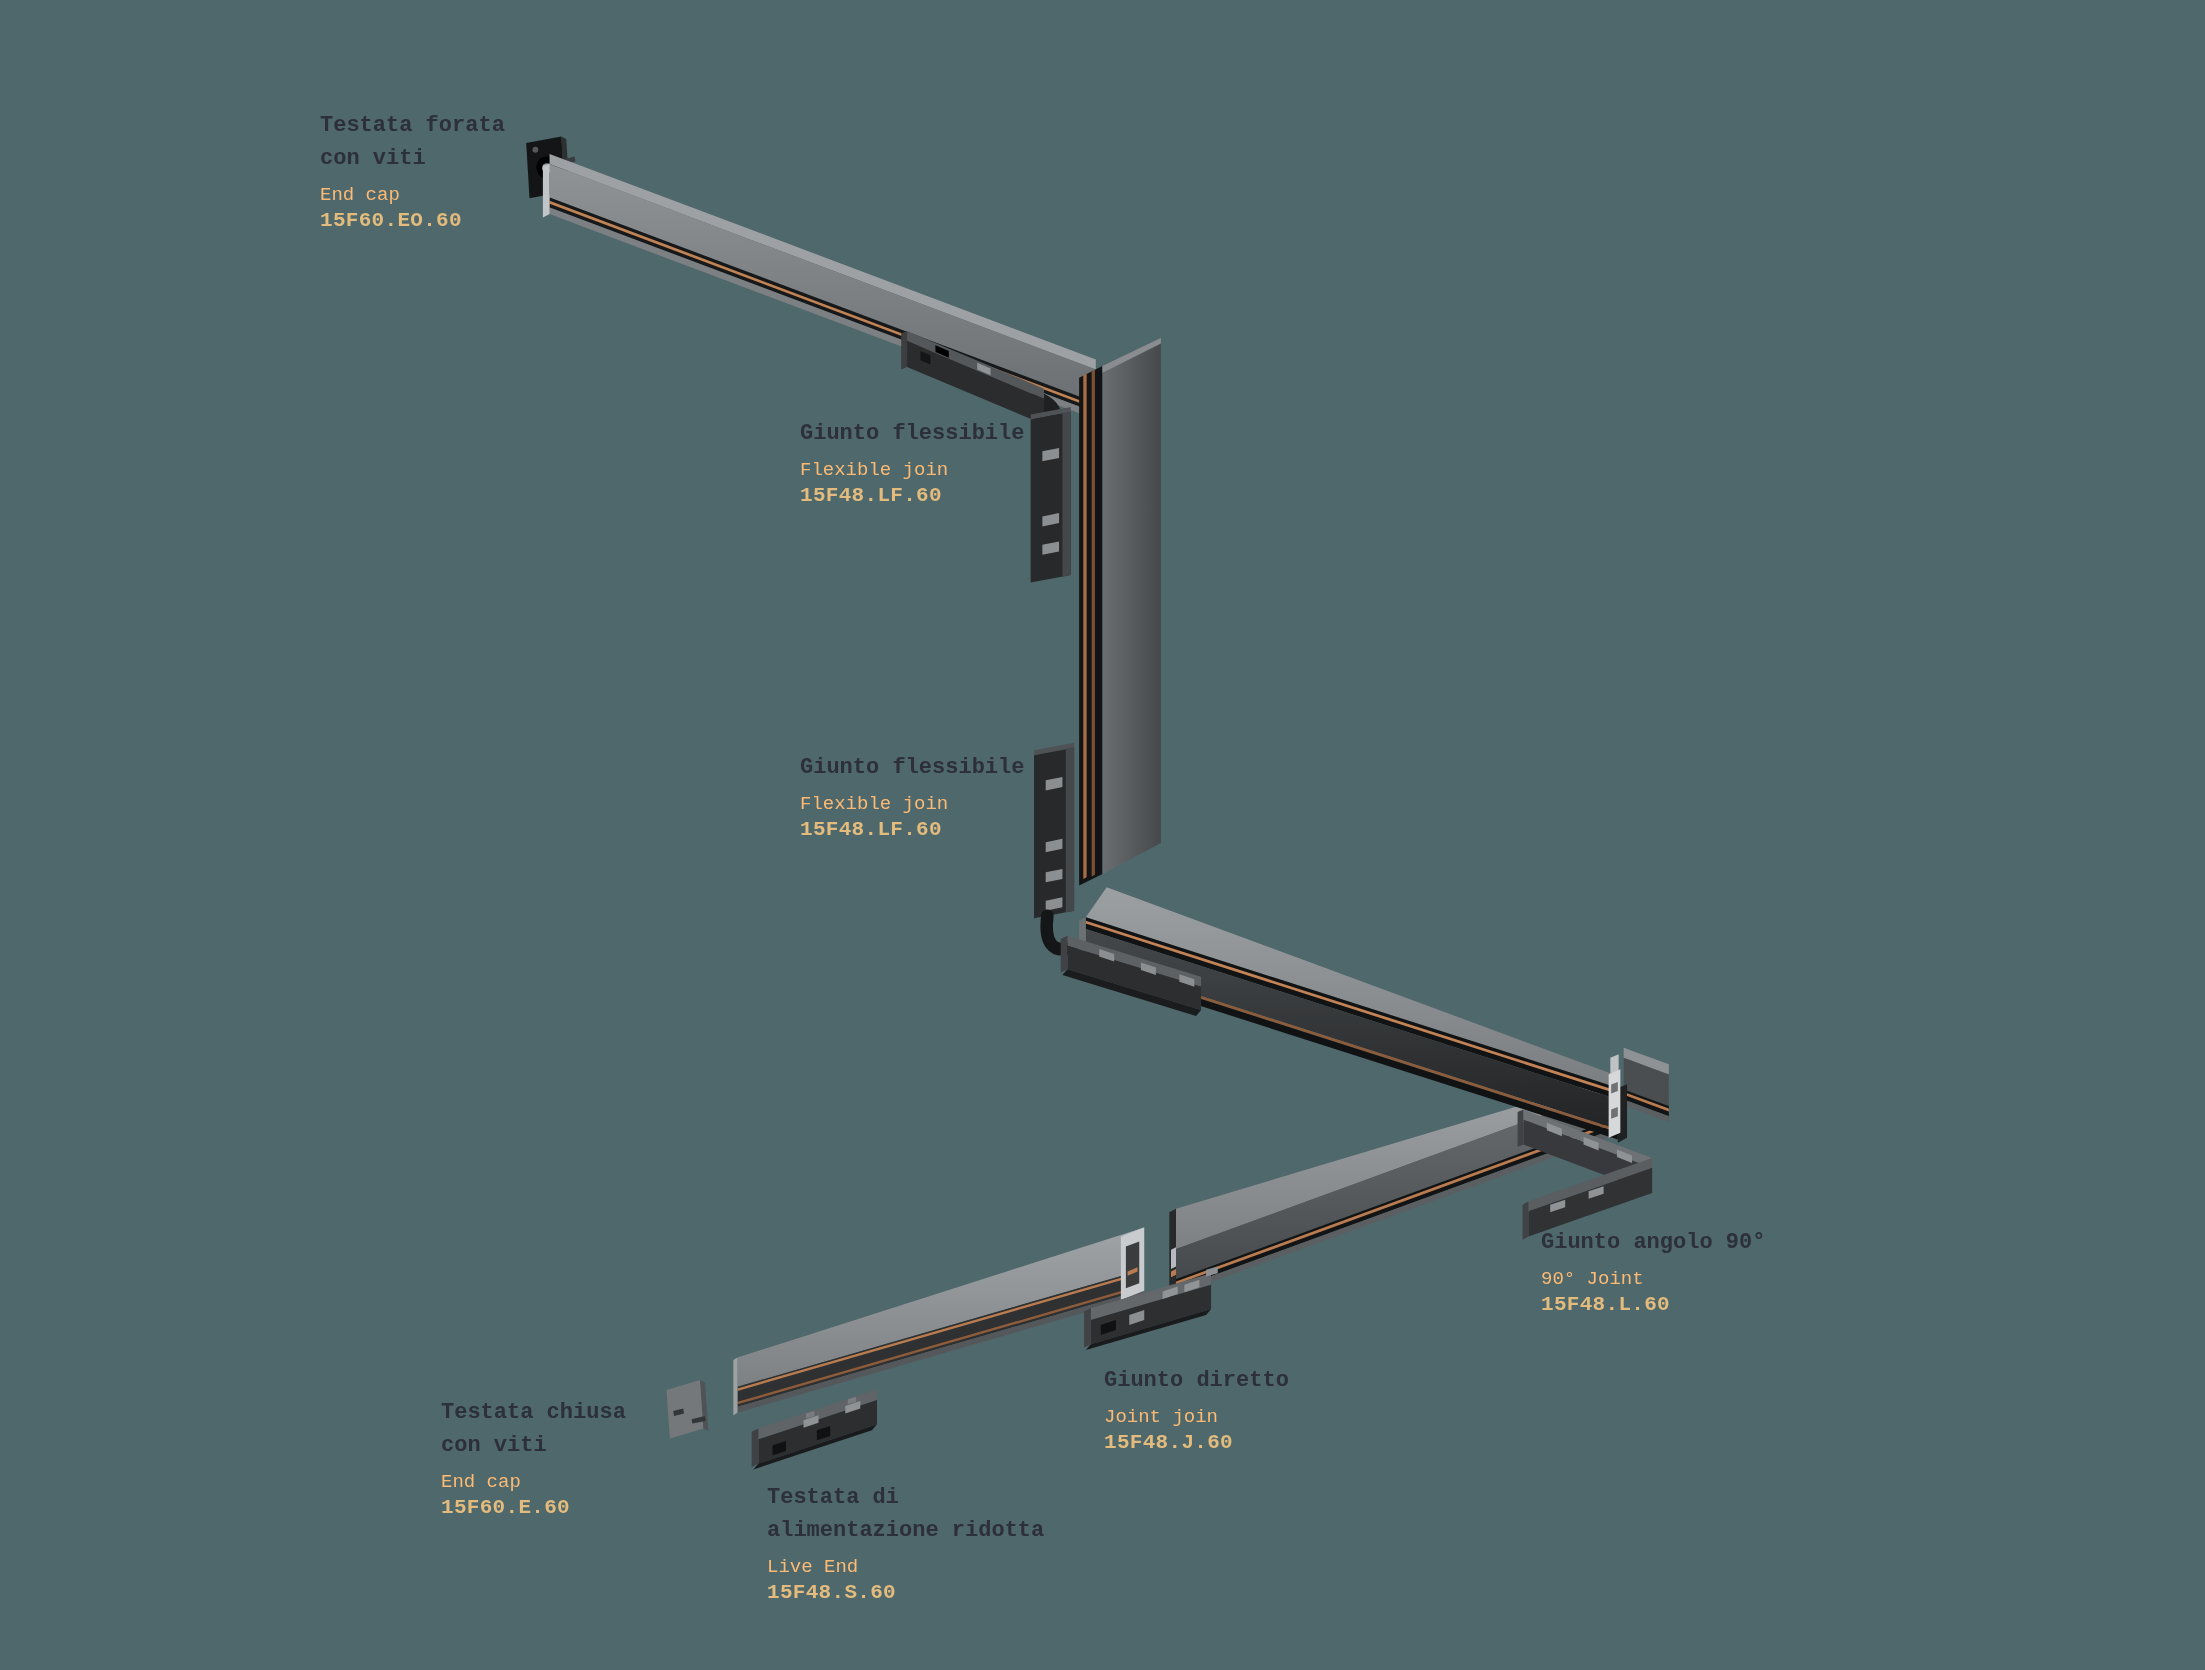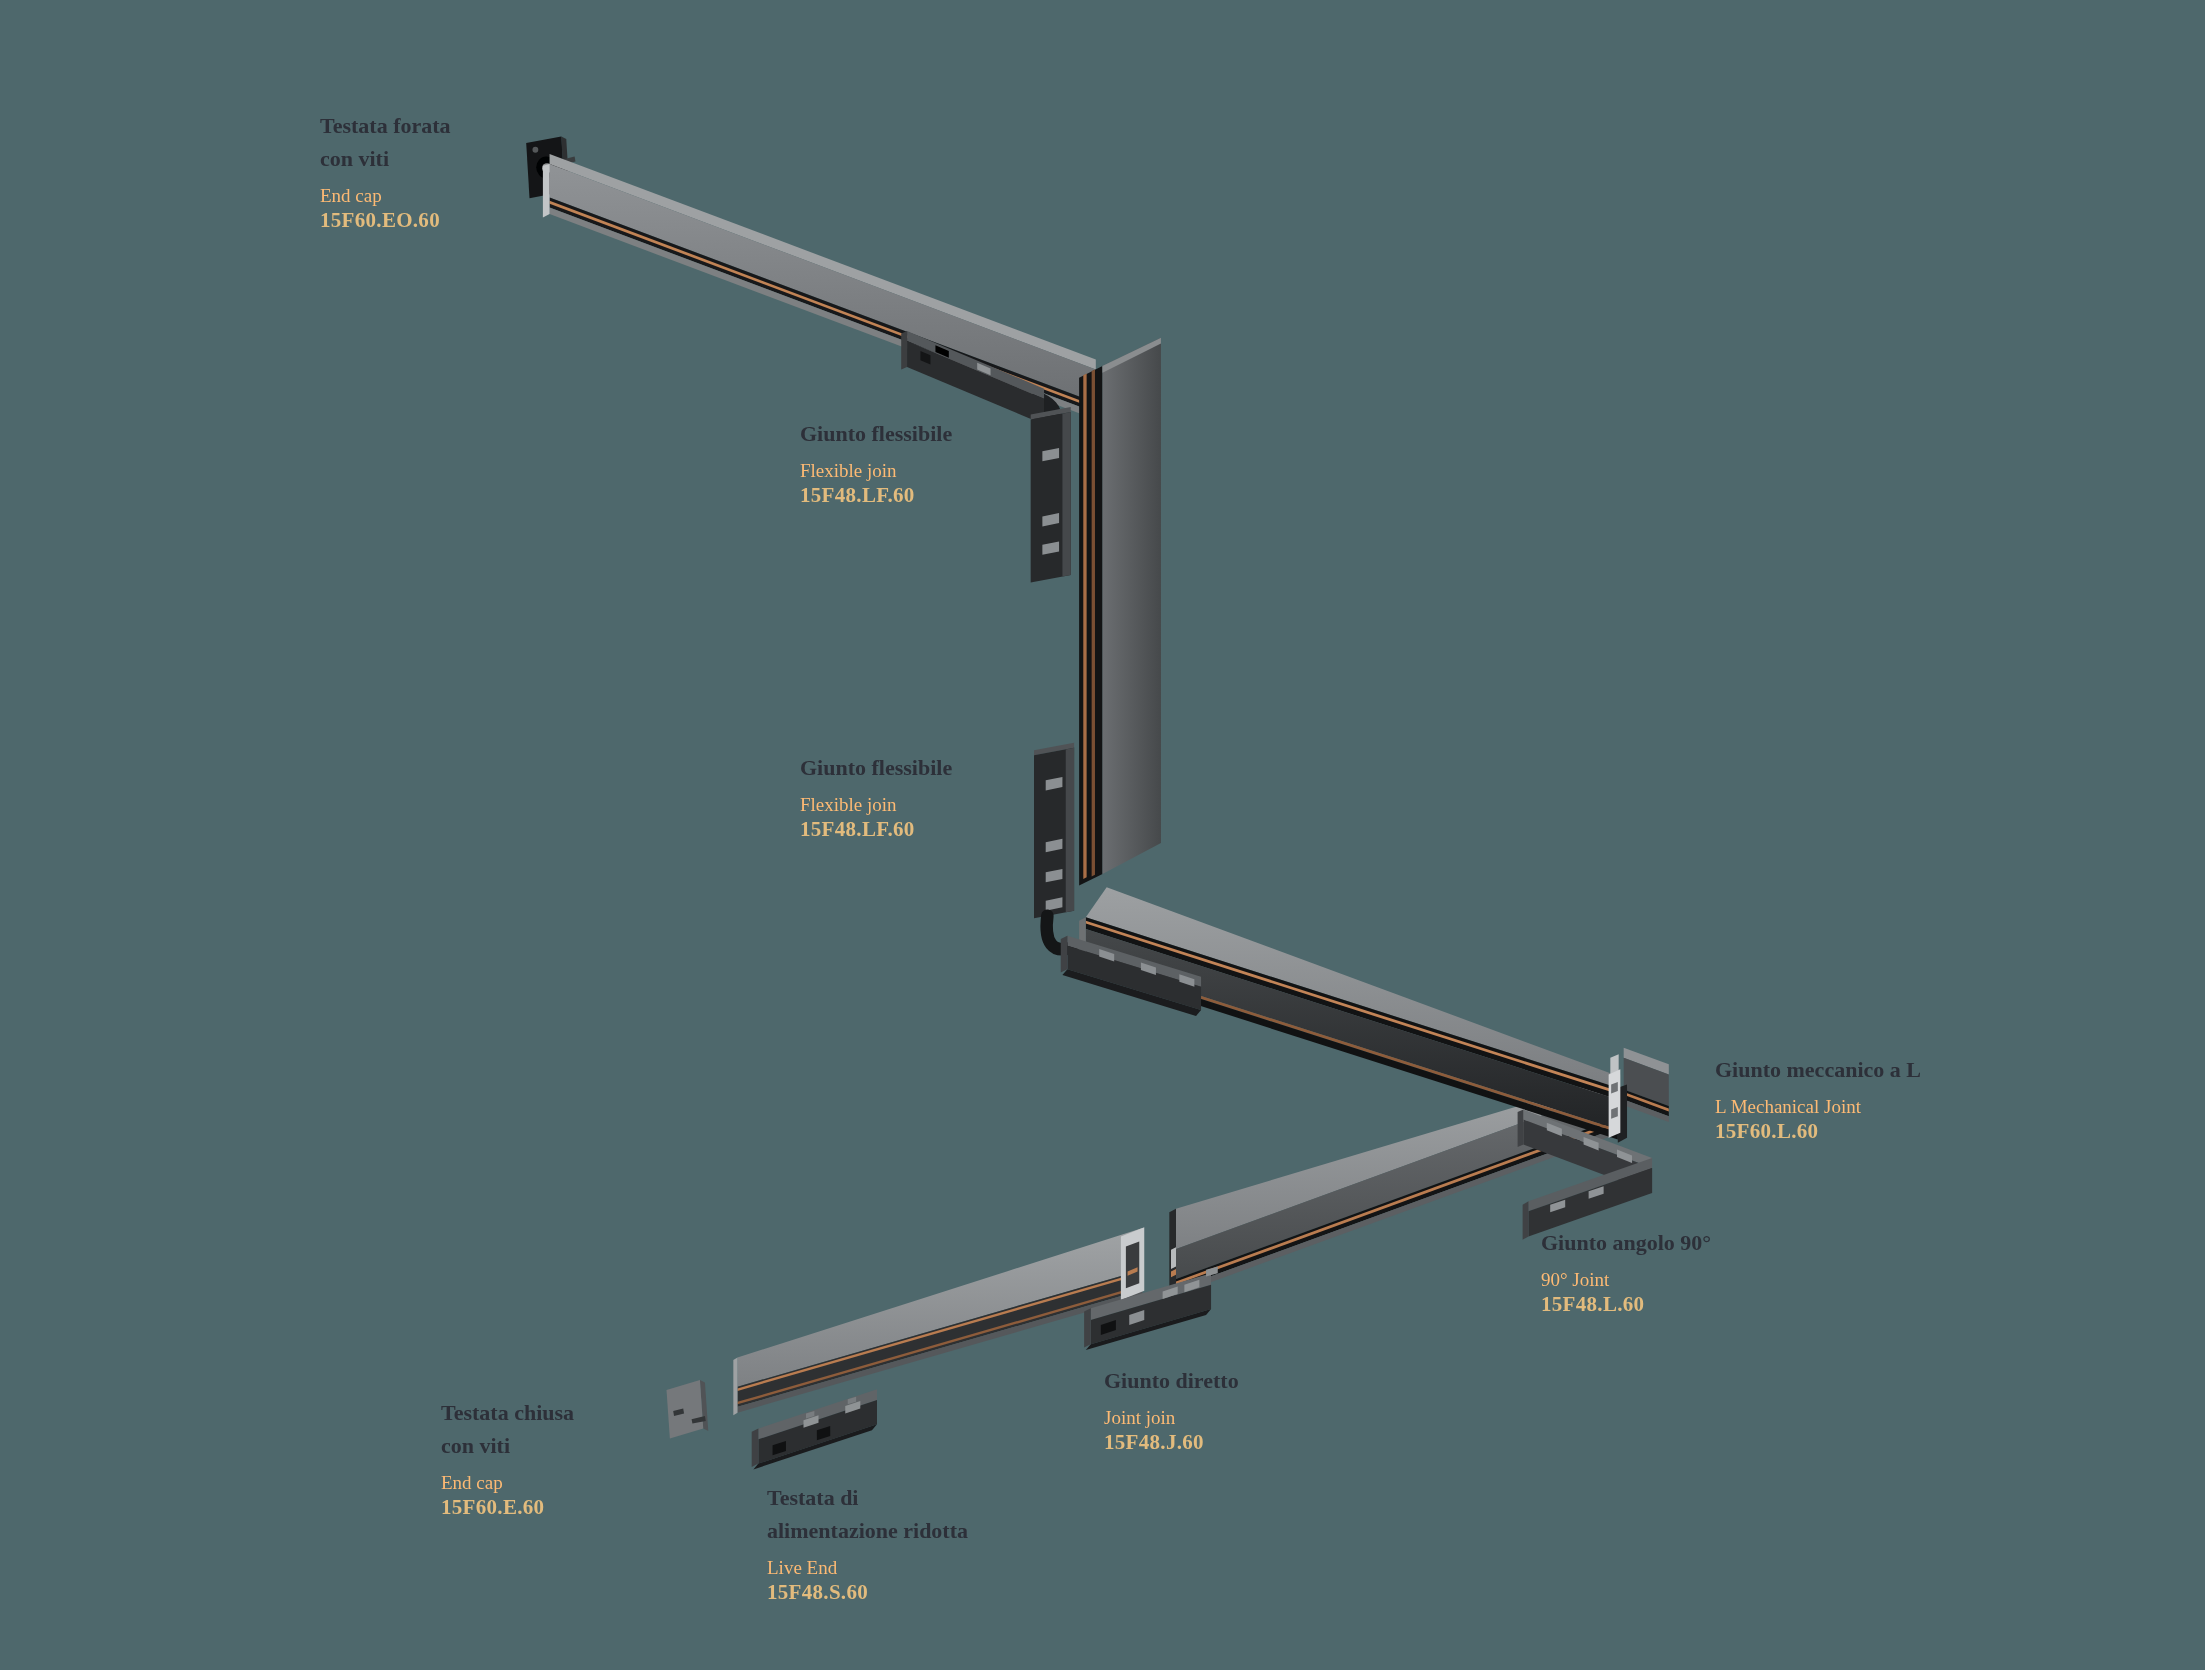--- a/index.html
+++ b/index.html
@@ -1,17 +1,17 @@
 <!DOCTYPE html>
 <html style="font-size:13.4px"><head>
 <meta charset="utf-8">
 <style>
   html,body{margin:0;padding:0;background:#4e686c;}
   #stage{position:relative;width:2205px;height:1671px;background:#4e686c;overflow:hidden;
-         font-family:Liberation Serif, serif;}
+         font-family:Liberation Mono, monospace;}
   #scene{position:absolute;left:0;top:0;}
   .label{position:absolute;white-space:nowrap;}
   .label .title{font-size:22px;font-weight:bold;line-height:33px;color:#2d3039;}
   .label .subtitle{font-size:19px;line-height:25px;margin-top:8.4px;color:#fdba74;}
   .label .code{font-size:21px;font-weight:bold;line-height:25px;color:#e2bb7d;letter-spacing:0.3px;}
 </style>
 </head>
 <body>
 
 <div id="stage">
@@ -222,28 +222,20 @@
 
   <div class="label" style="left:800px;top:751px">
     <div class="title">
       <div>Giunto flessibile</div>
       <div></div>
     </div>
     <div class="subtitle">Flexible join</div>
     <div class="code">15F48.LF.60</div>
   </div>
 
-  <div class="label" style="left:1715px;top:1053px">
-    <div class="title">
-      <div>Giunto meccanico a L</div>
-      <div></div>
-    </div>
-    <div class="subtitle">L Mechanical Joint</div>
-    <div class="code">15F60.L.60</div>
-  </div>
 
   <div class="label" style="left:1541px;top:1226px">
     <div class="title">
       <div>Giunto angolo 90°</div>
       <div></div>
     </div>
     <div class="subtitle">90° Joint</div>
     <div class="code">15F48.L.60</div>
   </div>
 

